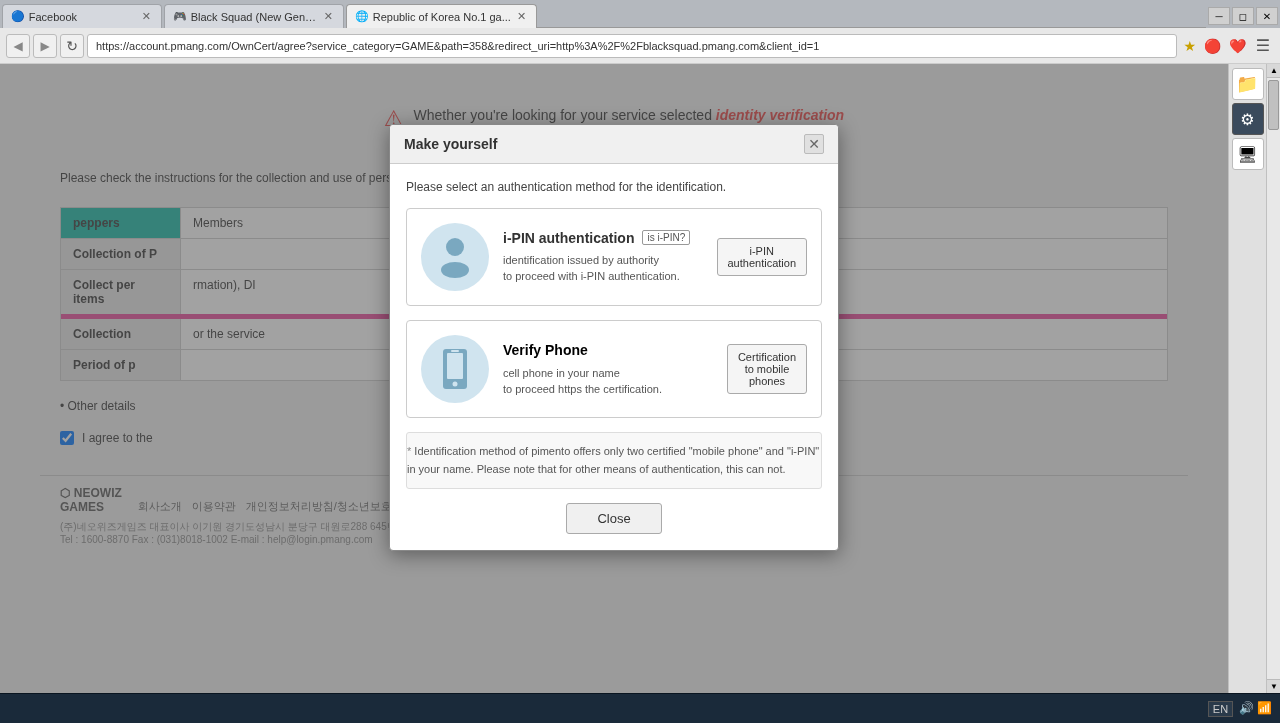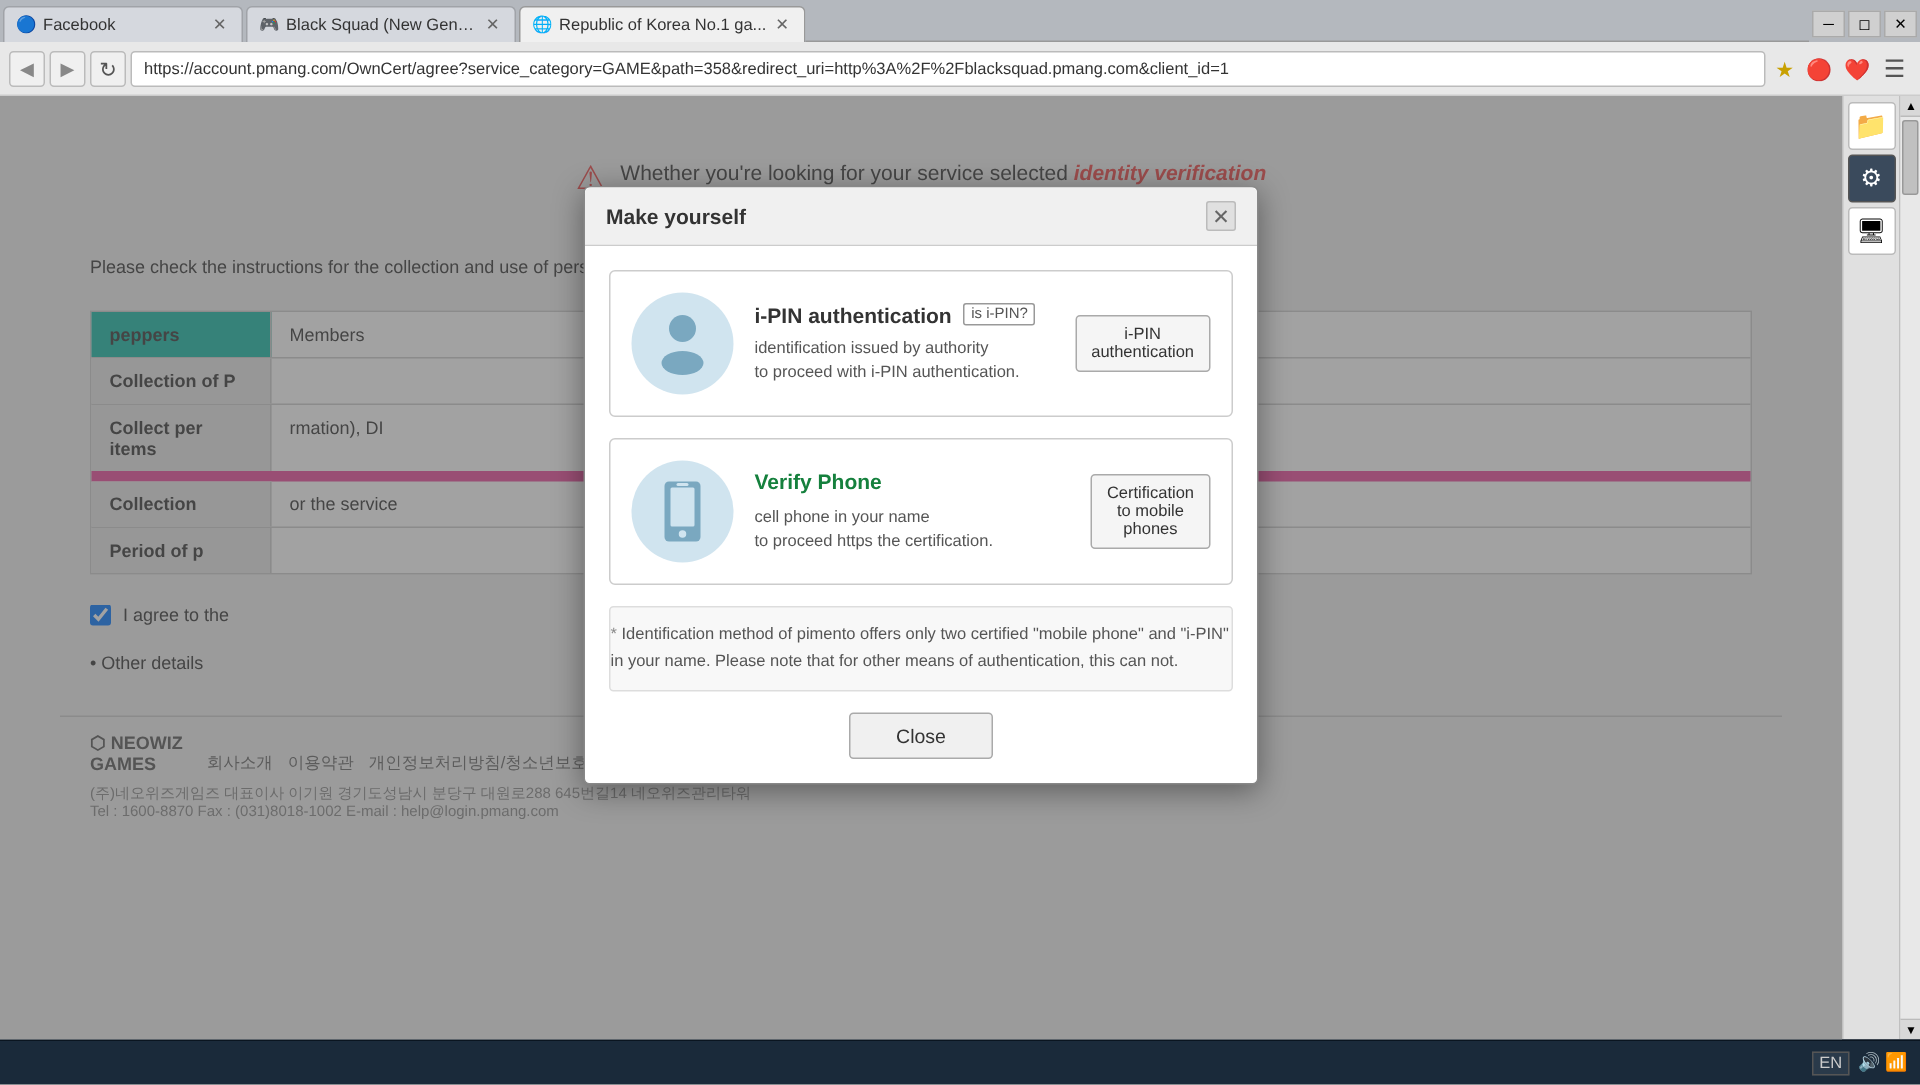--- a/index.html
+++ b/index.html
@@ -70,40 +70,40 @@
         <div style="margin:10px 20px; border:1px solid #ccc; background:white;">
           <div style="display:flex; border-bottom:1px solid #ccc;">
             <div style="padding:8px 12px; font-size:12px; color:#333; font-weight:bold; background:#14b8a6; width:120px; flex-shrink:0; border-right:1px solid #ccc;">peppers</div>
             <div style="padding:8px 12px; font-size:12px; color:#333; flex:1;">Members</div>
             <div style="padding:8px 12px; font-size:12px; color:#333; flex:1;">epresentative</div>
           </div>
           <div style="display:flex; border-bottom:1px solid #ccc;">
             <div style="padding:8px 12px; font-size:12px; color:#333; font-weight:bold; background:#e8e8e8; width:120px; flex-shrink:0; border-right:1px solid #ccc;">Collection of P</div>
             <div style="padding:8px 12px; font-size:12px; color:#333; flex:1;"></div>
           </div>
-          <div style="display:flex; border-bottom:7px solid #ec4899;justify-content:flex-end;">
+          <div style="display:flex; border-bottom:5px solid #ec4899;justify-content:flex-end;">
             <div style="padding:8px 12px; font-size:12px; color:#333; font-weight:bold; background:#e8e8e8; width:120px; flex-shrink:0; border-right:1px solid #ccc;">Collect per<br>items</div>
             <div style="padding:8px 12px; font-size:12px; color:#333; flex:1;">rmation), DI</div>
           </div>
           <div style="display:flex; border-bottom:1px solid #ccc;">
             <div style="padding:8px 12px; font-size:12px; color:#333; font-weight:bold; background:#e8e8e8; width:120px; flex-shrink:0; border-right:1px solid #ccc;">Collection</div>
             <div style="padding:8px 12px; font-size:12px; color:#333; flex:1;">or the service</div>
           </div>
           <div style="display:flex;">
             <div style="padding:8px 12px; font-size:12px; color:#333; font-weight:bold; background:#e8e8e8; width:120px; flex-shrink:0; border-right:1px solid #ccc;">Period of p</div>
             <div style="padding:8px 12px; font-size:12px; color:#333; flex:1;"></div>
           </div>
         </div>
 
+        <div style="padding:8px 20px; font-size:12px; color:#333;">• Other details</div>
+
         <div style="padding:10px 20px; display:flex; align-items:center; gap:8px; font-size:12px; color:#333;">
           <input type="checkbox" checked="" style="width: 14px; height: 14px;">
           <span>I agree to the</span>
         </div>
-
-        <div style="padding:8px 20px; font-size:12px; color:#333;">• Other details</div>
 
         <div style="background:#f0f0f0; border-top:1px solid #ccc; padding:10px 20px; font-size:11px; color:#666; margin-top:20px;">
           <div style="display:flex; align-items:flex-end; gap:16px; margin-bottom:6px;">
             <div style="font-size:12px; font-weight:bold; color:#555;">
               <span>⬡</span>
               NEOWIZ<br>GAMES
             </div>
             <div style="display:flex; gap:10px; flex-wrap:wrap;">
               <span style="cursor:pointer;">회사소개</span>
               <span style="cursor:pointer;">이용약관</span>
@@ -120,20 +120,21 @@
 
       <div style="position:absolute; top:0; left:0; width:100%; height:100%; background:rgba(0,0,0,0.35); z-index:100; display:flex; align-items:flex-start; justify-content:center; padding-top:60px;">
         <div style="background:white; border:1px solid #888; border-radius:4px; width:450px; box-shadow:0 4px 20px rgba(0,0,0,0.4);">
 
           <div style="display:flex; align-items:center; justify-content:space-between; padding:9px 14px; background:#f0f0f0; border-bottom:1px solid #ccc; border-radius:4px 4px 0 0;">
             <span style="font-size:14px; font-weight:bold; color:#333;">Make yourself</span>
             <span style="width:20px; height:20px; display:flex; align-items:center; justify-content:center; cursor:pointer; font-size:14px; color:#666; border:1px solid #bbb; background:#e0e0e0; border-radius:2px;">✕</span>
           </div>
 
           <div style="padding:16px;">
+            <p style="font-size:12px; color:#444; margin-bottom:14px;">Please select an authentication method for the identification.</p>
 
             <div style="border:1px solid #ccc; border-radius:4px; padding:14px; margin-bottom:14px; display:flex; align-items:center; gap:14px;">
 
               <div style="width:68px; height:68px; border-radius:50%; background:#d0e4ef; display:flex; align-items:center; justify-content:center; flex-shrink:0;">
                 <svg width="38" height="42" viewBox="0 0 38 42" fill="none" xmlns="http://www.w3.org/2000/svg">
                   <circle cx="19" cy="11" r="9" fill="#7aa8c0"></circle>
                   <ellipse cx="19" cy="34" rx="14" ry="8" fill="#7aa8c0"></ellipse>
                 </svg>
               </div>
               <div style="flex:1;">
@@ -153,21 +154,21 @@
               <div style="width:68px; height:68px; border-radius:50%; background:#d0e4ef; display:flex; align-items:center; justify-content:center; flex-shrink:0;">
                 <svg width="36" height="44" viewBox="0 0 36 44" fill="none" xmlns="http://www.w3.org/2000/svg">
                   <rect x="6" y="2" width="24" height="40" rx="3" fill="#7aa8c0"></rect>
                   <rect x="10" y="6" width="16" height="26" rx="1" fill="#d0e4ef"></rect>
                   <circle cx="18" cy="37" r="2.5" fill="#d0e4ef"></circle>
                   <rect x="14" y="3" width="8" height="2" rx="1" fill="#d0e4ef"></rect>
                 </svg>
               </div>
               <div style="flex:1;">
                 <div style="margin-bottom:6px;">
-                  <span style="font-size:14px; font-weight:bold; color:#15803d;">Verify Phone</span>
+                  <span style="font-size:14px; font-weight:bold; color:#000000;">Verify Phone</span>
                 </div>
                 <div style="font-size:11px; color:#555; line-height:1.5;">cell phone in your name</div>
                 <div style="font-size:11px; color:#555; line-height:1.5;">to proceed https the certification.</div>
               </div>
               <button style="padding:6px 10px; font-size:11px; border:1px solid #aaa; background:#f5f5f5; border-radius:3px; cursor:pointer; white-space:pre-line; text-align:center; color:#333; min-width:70px;">Certification
 to mobile
 phones</button>
             </div>
 
             <div style="background:#f8f8f8; border:1px solid #ddd; border-radius:3px; padding:10px 0; font-size:11px; color:#555; line-height:1.6; margin-bottom:14px;">

